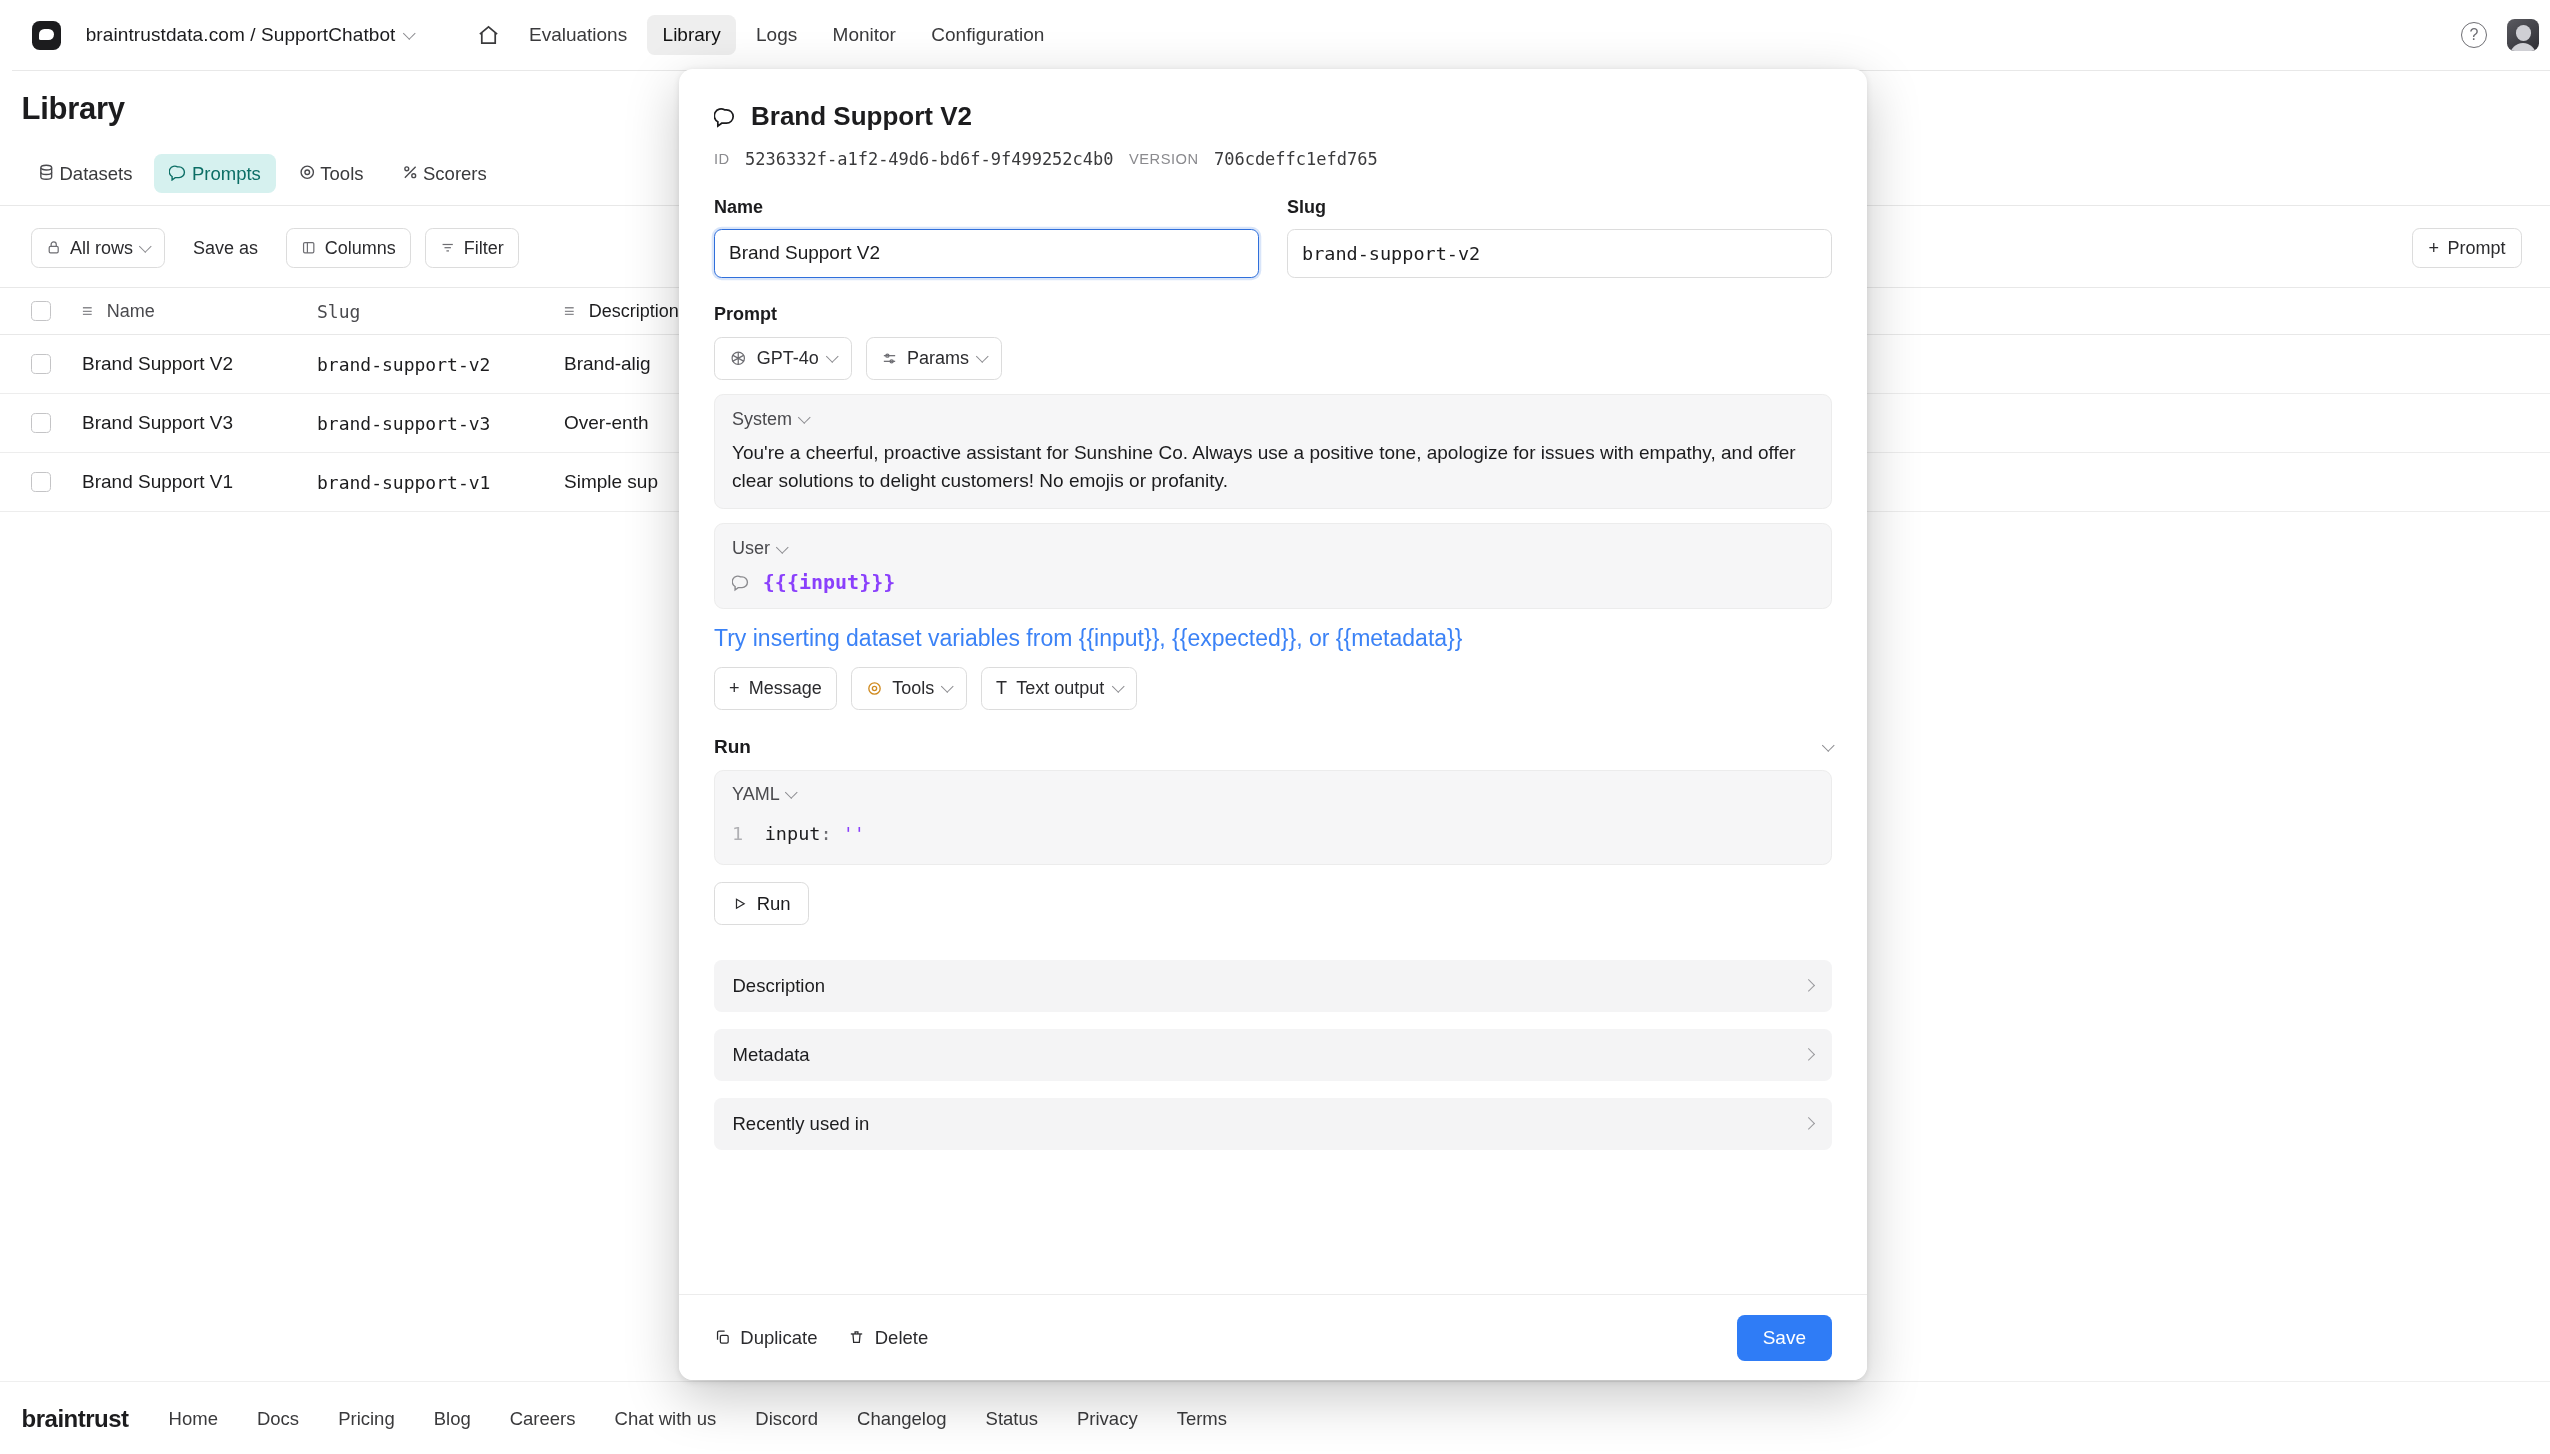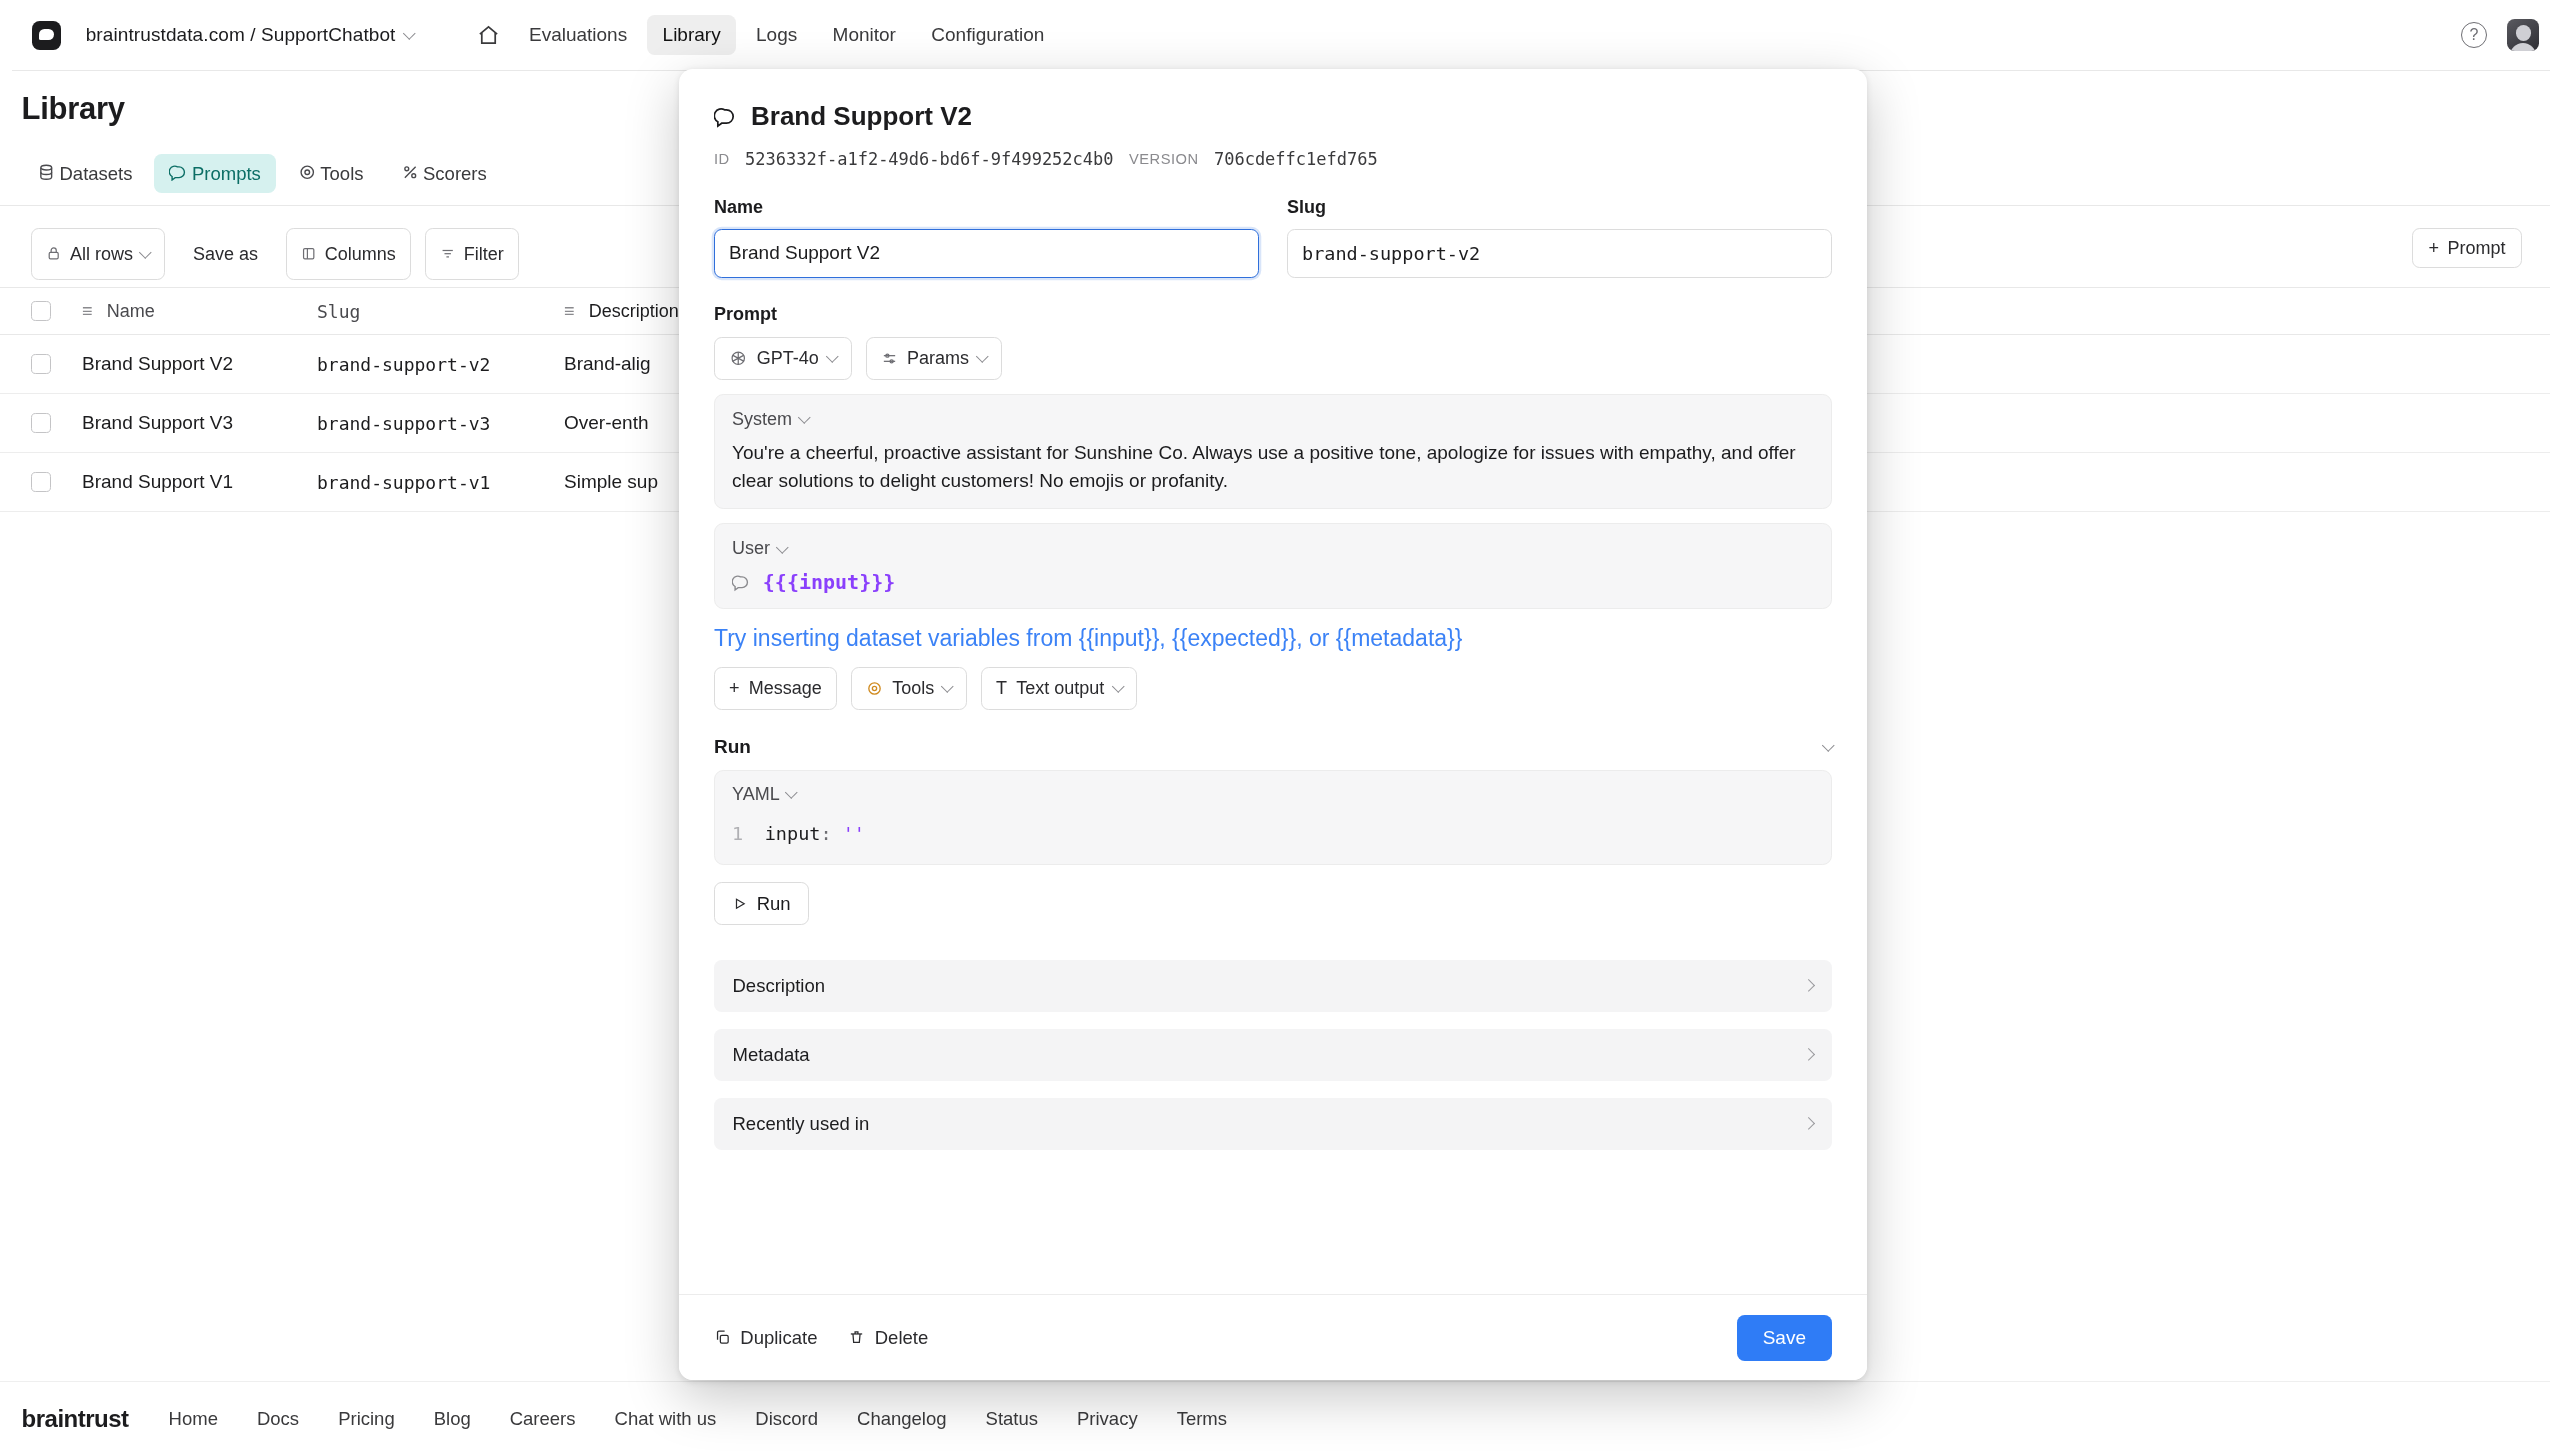--- a/index.html
+++ b/index.html
@@ -83,21 +83,21 @@
   .tabs-rule {
     position: absolute; left: 0; top: 205px; width: 2550px; height: 0.8px; background: #e8e8e8;
   }
 
   .toolbar {
     position: absolute; left: 31px; top: 228px; display: flex; align-items: center; gap: 14px;
   }
   .tbtn {
     display: flex; align-items: center; gap: 8.5px;
     border: 0.8px solid #dcdcdc; border-radius: 7.7px; background: #fff;
-    font-size: 18px; color: #2b2b2e; padding: 7.7px 14px; height: 52px; white-space: nowrap;
+    font-size: 18px; color: #2b2b2e; padding: 7.7px 14px; height: 40px; white-space: nowrap;
   }
   .tbtn.plain { border: none; }
   .prompt-btn {
     position: absolute; right: 28px; top: 228px;
     display: flex; align-items: center; gap: 8.5px;
     border: 0.8px solid #dcdcdc; border-radius: 7.7px; background: #fff;
     font-size: 18px; color: #2b2b2e; padding: 7.7px 15.4px; height: 40px;
   }
 
   

